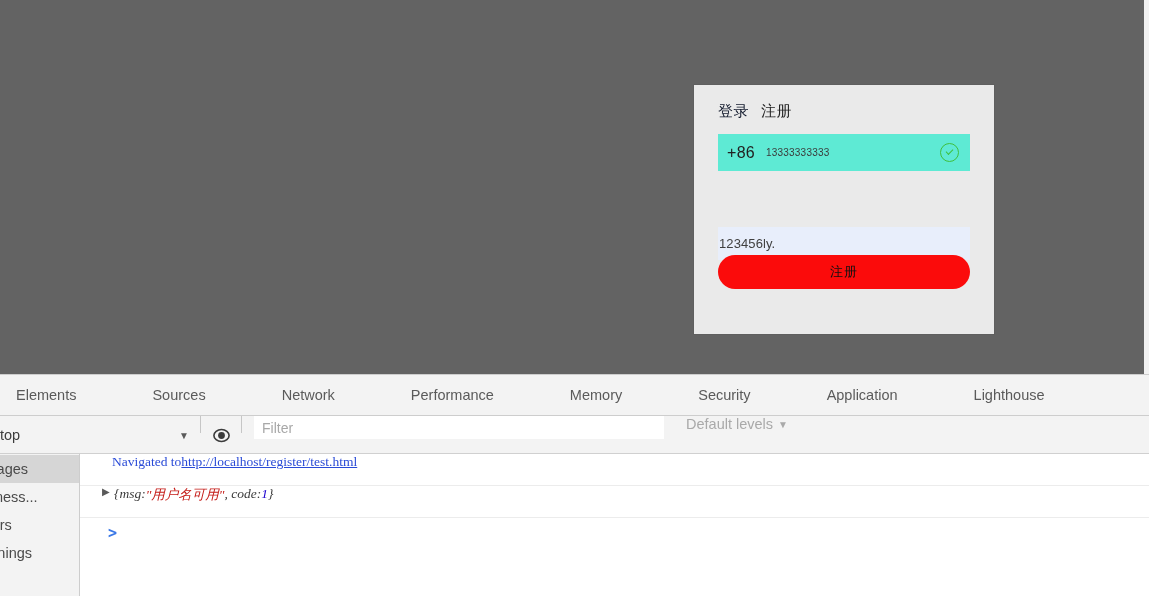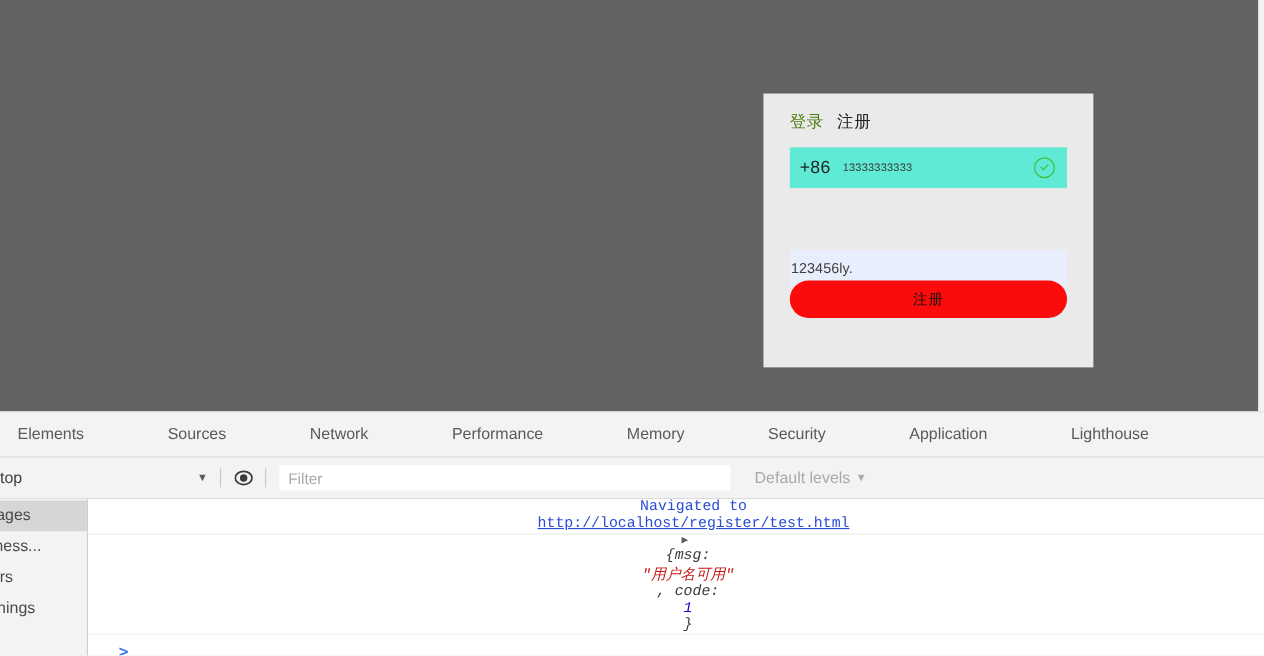--- a/index.html
+++ b/index.html
@@ -43,21 +43,21 @@
     align-items: baseline;
     gap: 12px;
   }
   .auth-tab {
     font-size: 15px;
     color: #222222;
     line-height: 22px;
     cursor: pointer;
     letter-spacing: 0.5px;
   }
-  .auth-tab.inactive { color: #4d7c0f; }
+  .auth-tab.inactive { color: #0f172a; }
 
   .field-phone {
     position: absolute;
     left: 24px; top: 49px;
     width: 252px; height: 37px;
     background: #5eead4;
     display: flex;
     align-items: center;
     padding: 0 11px 0 9px;
   }
@@ -163,21 +163,21 @@
     height: 2px;
     background: #1a73e8;
   }
 
   .dt-toolbar {
     position: relative;
     height: 38px;
     background: #f3f3f3;
     border-bottom: 1px solid #d0d0d0;
     display: flex;
-    align-items: center;
+    align-items: flex-start;
   }
   .ctx-select {
     width: 200px;
     height: 38px;
     display: flex;
     align-items: center;
     justify-content: space-between;
     padding: 0 11px 0 0;
     font-size: 14.5px;
     color: #3c3c3c;
@@ -246,26 +246,24 @@
   .side-item.selected { background: #d6d6d6; }
 
   .console-log {
     flex: 1;
     background: #ffffff;
     overflow: hidden;
   }
   .log-row {
     min-height: 32px;
     display: flex;
-    align-items: center;
     padding-left: 32px;
     border-bottom: 1px solid #ececec;
-    font-family: Liberation Mono, monospace;
+    font-family: Liberation Serif, serif;
     font-size: 13.5px;
-    flex-direction: column;
   }
   .log-row.nav { color: #2a4bd7; }
   .log-link {
     color: #2a4bd7;
     text-decoration: underline;
     cursor: pointer;
   }
   .log-row.obj {
     color: #3b3b3b;
     font-style: italic;

